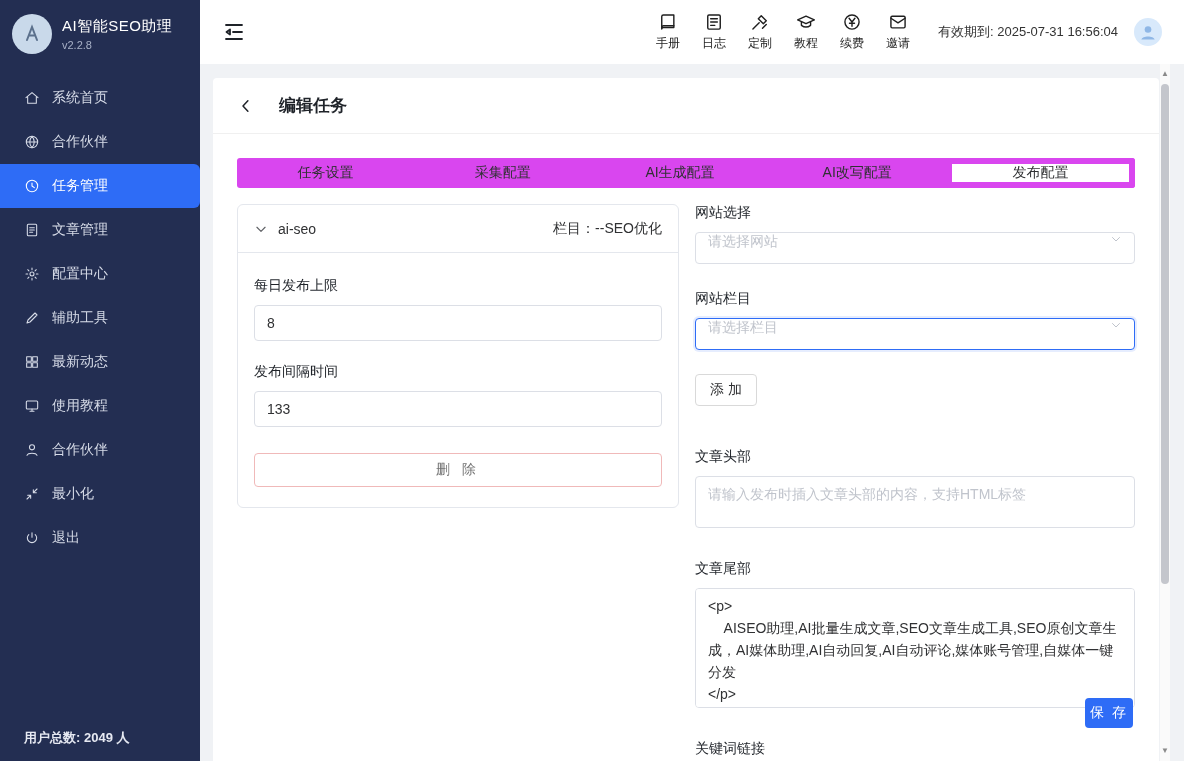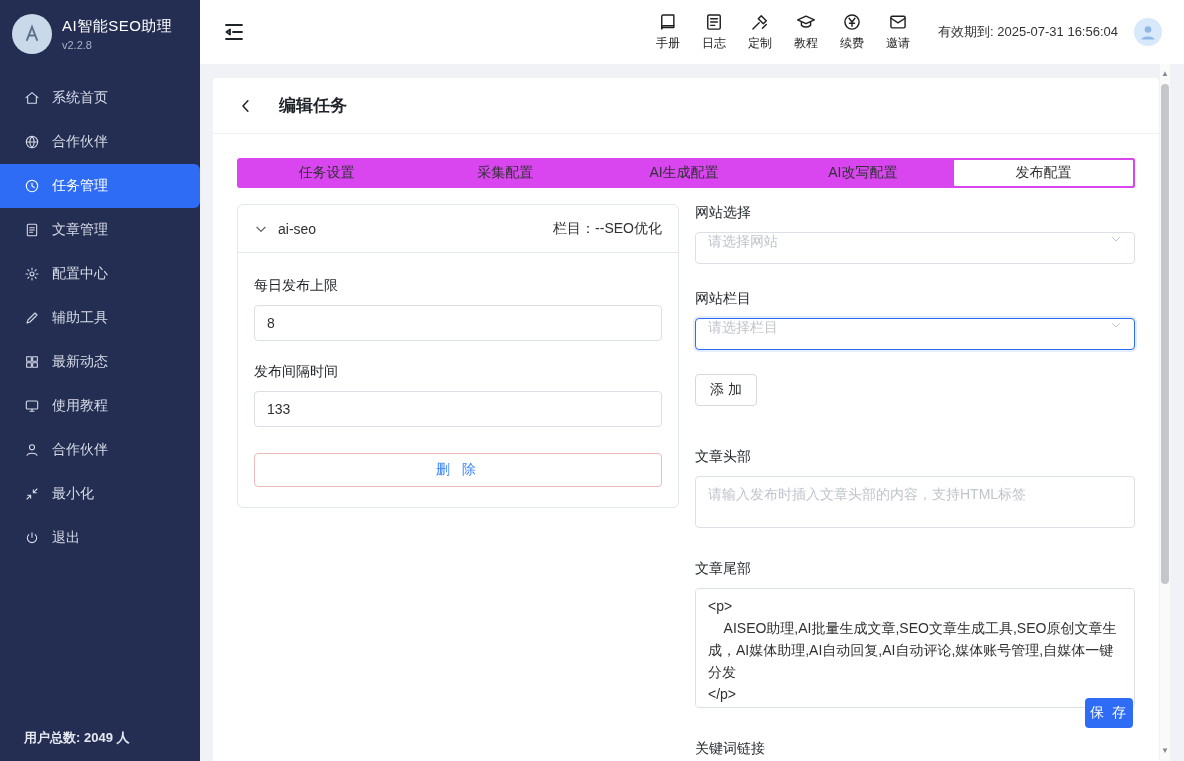--- a/index.html
+++ b/index.html
@@ -36,35 +36,35 @@
 
   
   .content { position:relative; flex:1; background:#f0f2f5; overflow:hidden; }
   .card { position:absolute; left:13px; top:14px; width:946px; height:1000px; background:#ffffff; border-radius:4px; }
   .page-head { display:flex; align-items:center; gap:24px; padding:16px 24px; border-bottom:1px solid #f0f0f0; }
   .back-btn { width:18px; height:18px; cursor:pointer; color:#1f2329; }
   .page-title { font-size:17px; font-weight:bold; color:#1f2329; }
 
   .tabs { margin:24px 24px 0 24px; height:30px; display:flex; background:#d946ef; border-radius:3px; }
   .tab { flex:1; display:flex; align-items:center; justify-content:center; font-size:14px; color:#303133; cursor:pointer; border-radius:3px; }
-  .tab.active { background:#ffffff; border:2px solid #d946ef; }
+  .tab.active { background:#ffffff; border:6px solid #d946ef; }
 
   .panel-grid { display:flex; gap:16px; padding:16px 24px; align-items:flex-start; }
 
   
   .task-card { flex:1; border:1px solid #e4e7ed; border-radius:6px; }
   .task-head { height:48px; display:flex; align-items:center; padding:0 16px; border-bottom:1px solid #e4e7ed; }
   .chev { width:14px; height:14px; color:#606266; }
   .task-site { margin-left:10px; font-size:14px; color:#303133; }
   .task-col { margin-left:auto; font-size:14px; color:#303133; }
   .task-body { padding:14px 16px 20px 16px; }
   .field-label { font-size:14px; color:#1f2329; margin:10px 0 10px 0; }
   .text-input { width:100%; height:36px; border:1px solid #dcdfe6; border-radius:4px; padding:0 12px; font-size:14px; color:#303133; font-family:inherit; outline:none; }
   .mt { margin-top:22px; }
-  .delete-btn { margin-top:26px; width:100%; height:34px; background:#ffffff; border:1px solid #f0b9b9; color:#3b82f6; border-radius:4px; font-size:14px; cursor:pointer; font-family:inherit; letter-spacing:4px; }
+  .delete-btn { margin-top:26px; width:100%; height:34px; background:#ffffff; border:1px solid #f0b9b9; color:#737373; border-radius:4px; font-size:14px; cursor:pointer; font-family:inherit; letter-spacing:4px; }
 
   
   .right-col { flex:1; }
   .r-label { font-size:14px; color:#1f2329; margin-bottom:10px; }
   .select { height:32px; border:1px solid #dcdfe6; border-radius:4px; display:flex; align-items:flex-start; padding:0 12px; cursor:pointer; background:#fff; }
   .select .ph { font-size:14px; color:#c0c4cc; flex:1; }
   .select .chev { width:12px; height:12px; color:#c0c4cc; }
   .select.focused { border-color:#2e6cf6; box-shadow:0 0 0 2px rgba(46,108,246,.12); }
   .gap26 { height:26px; }
   .add-btn { margin-top:24px; width:62px; height:32px; background:#fff; border:1px solid #d9d9d9; border-radius:4px; font-size:14px; color:#303133; cursor:pointer; font-family:inherit; }

